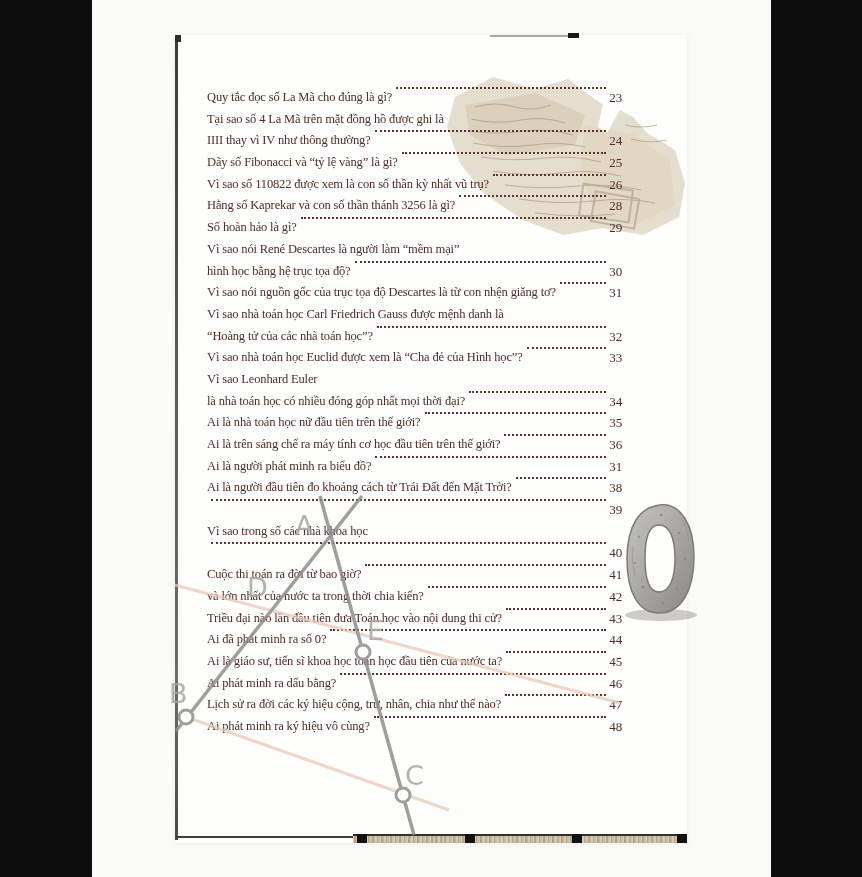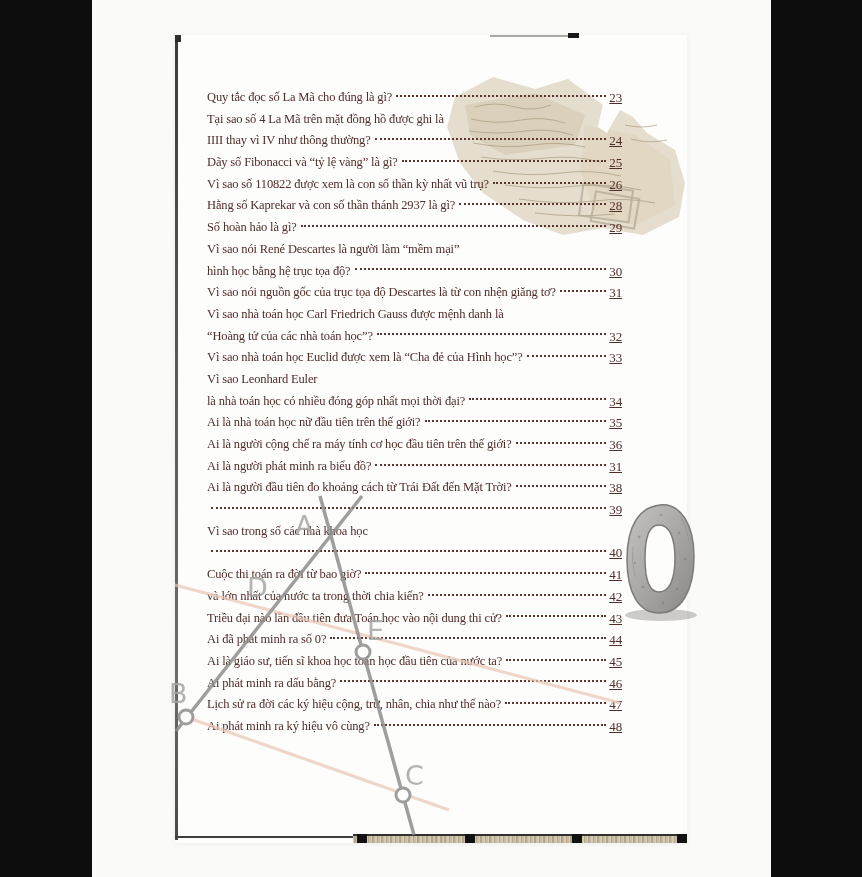--- a/index.html
+++ b/index.html
@@ -34,24 +34,24 @@
     background:repeating-linear-gradient(90deg,#d5cab6 0 1.5px,#b3a689 1.5px 3px,#c8bca6 3px 4.5px);
     border-top:2px solid #33312d;box-sizing:border-box;
   }
   .edge-strip .sq{position:absolute;bottom:0;width:10px;height:9px;background:#121212;}
 
   
   .toc-content{
     position:absolute;left:32px;top:52px;width:415px;z-index:2;
     color:#4f2d28;font-size:12.5px;letter-spacing:-0.15px;
   }
-  .toc-line{display:flex;align-items:center;line-height:21.7px;height:21.7px;white-space:nowrap;}
+  .toc-line{display:flex;align-items:flex-start;line-height:21.7px;height:21.7px;white-space:nowrap;}
   .toc-text{flex:0 0 auto;}
   .leader{flex:1 1 auto;min-width:8px;border-bottom:2px dotted #5a342d;margin:0 3px 4px 4px;}
-  .pagenum{flex:0 0 auto;text-align:right;font-size:13px;text-decoration:underline;}
+  .pagenum{flex:0 0 auto;text-align:right;font-size:13px;}
 
   
   .decor-svg{position:absolute;z-index:1;pointer-events:none;}
   .figure-svg{position:absolute;left:0;top:0;width:512px;height:808px;overflow:visible;z-index:3;pointer-events:none;}
   .fig-label{font-family:"DejaVu Sans",sans-serif;font-size:27px;fill:#a6a5a3;}
 </style>
 </head>
 <body>
 
 <div class="letterbox left"></div>
@@ -134,21 +134,21 @@
       </div>
       <div class="toc-item">
         <div class="toc-line">
           <span class="toc-text">Vì sao số 110822 được xem là con số thần kỳ nhất vũ trụ?</span>
           <span class="leader"></span>
           <span class="pagenum">26</span>
         </div>
       </div>
       <div class="toc-item">
         <div class="toc-line">
-          <span class="toc-text">Hằng số Kaprekar và con số thần thánh 2937 là gì?</span>
+          <span class="toc-text">Hằng số Kaprekar và con số thần thánh 3256 là gì?</span>
           <span class="leader"></span>
           <span class="pagenum">28</span>
         </div>
       </div>
       <div class="toc-item">
         <div class="toc-line">
           <span class="toc-text">Số hoàn hảo là gì?</span>
           <span class="leader"></span>
           <span class="pagenum">29</span>
         </div>
@@ -199,21 +199,21 @@
       </div>
       <div class="toc-item">
         <div class="toc-line">
           <span class="toc-text">Ai là nhà toán học nữ đầu tiên trên thế giới?</span>
           <span class="leader"></span>
           <span class="pagenum">35</span>
         </div>
       </div>
       <div class="toc-item">
         <div class="toc-line">
-          <span class="toc-text">Ai là người cộng chế ra máy tính cơ học đầu tiên trên thế giới?</span>
+          <span class="toc-text">Ai là trên sáng chế ra máy tính cơ học đầu tiên trên thế giới?</span>
           <span class="leader"></span>
           <span class="pagenum">36</span>
         </div>
       </div>
       <div class="toc-item">
         <div class="toc-line">
           <span class="toc-text">Ai là người phát minh ra biểu đồ?</span>
           <span class="leader"></span>
           <span class="pagenum">31</span>
         </div>

